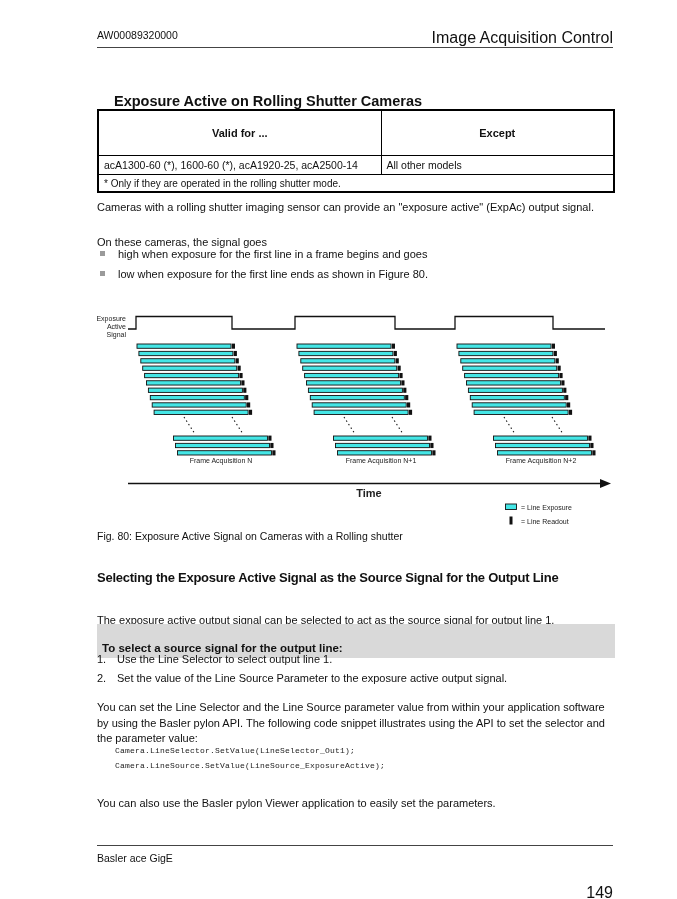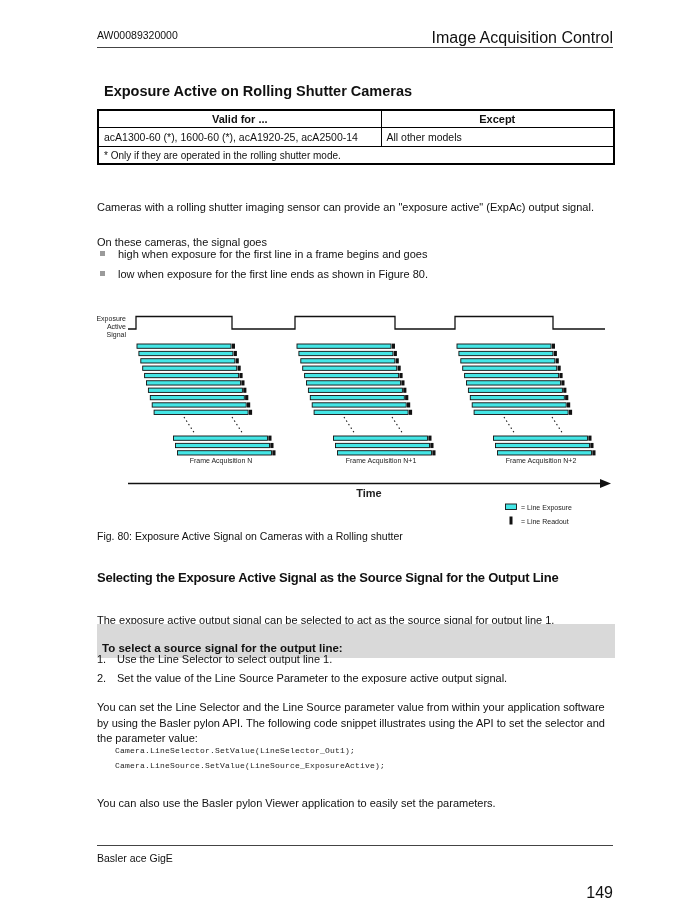--- a/index.html
+++ b/index.html
@@ -4,26 +4,26 @@
 <style>
   html,body{margin:0;padding:0;background:#e8e8e8;}
   .page{
     position:relative;width:677px;height:899px;background:#ffffff;
     font-family:"Liberation Sans","DejaVu Sans",sans-serif;color:#111;
     margin:0 auto;overflow:hidden;
   }
   .hdr-left{position:absolute;left:97px;top:29px;font-size:10.5px;}
   .hdr-right{position:absolute;right:64px;top:29px;font-size:16px;}
   .hdr-rule{position:absolute;left:97px;top:47px;width:516px;height:1px;background:#444;}
-  h1.title{position:absolute;left:97px;top:76px;margin:7px;font-size:14.5px;font-weight:bold;}
+  h1.title{position:absolute;left:97px;top:76px;margin:17px;font-size:14.5px;font-weight:bold;}
   table.validity{
     position:absolute;left:97px;top:109px;width:518px;
     border-collapse:collapse;border:2px solid #000;table-layout:fixed;
   }
-  table.validity th{border:1px solid #000;font-size:11px;font-weight:bold;text-align:center;padding:2px 4px;}
+  table.validity th{border:1px solid #000;font-size:11px;font-weight:bold;text-align:center;padding:16px 4px;}
   table.validity td{border:1px solid #000;font-size:10.5px;padding:3px 5px;font-weight:normal;}
   table.validity td.footnote{font-size:10px;padding:2.5px 5px;}
   .para{position:absolute;left:97px;width:520px;font-size:11px;line-height:15.5px;}
   #p1{top:189px;} #p2{top:224px;} #p3{top:602px;} #p4{top:689px;} #p5{top:785px;}
   .bullet{position:absolute;left:97px;width:520px;display:flex;align-items:flex-start;}
   .bullet .marker{flex:0 0 auto;width:5px;height:5px;background:#9a9a9a;margin:4px 13px 0 3px;}
   .bullet .btext{font-size:11px;line-height:14px;}
   #bullet1{top:247px;} #bullet2{top:267px;}
   svg.figure{position:absolute;left:85px;top:305px;}
   svg.figure text{font-family:"Liberation Sans","DejaVu Sans",sans-serif;fill:#222;}

